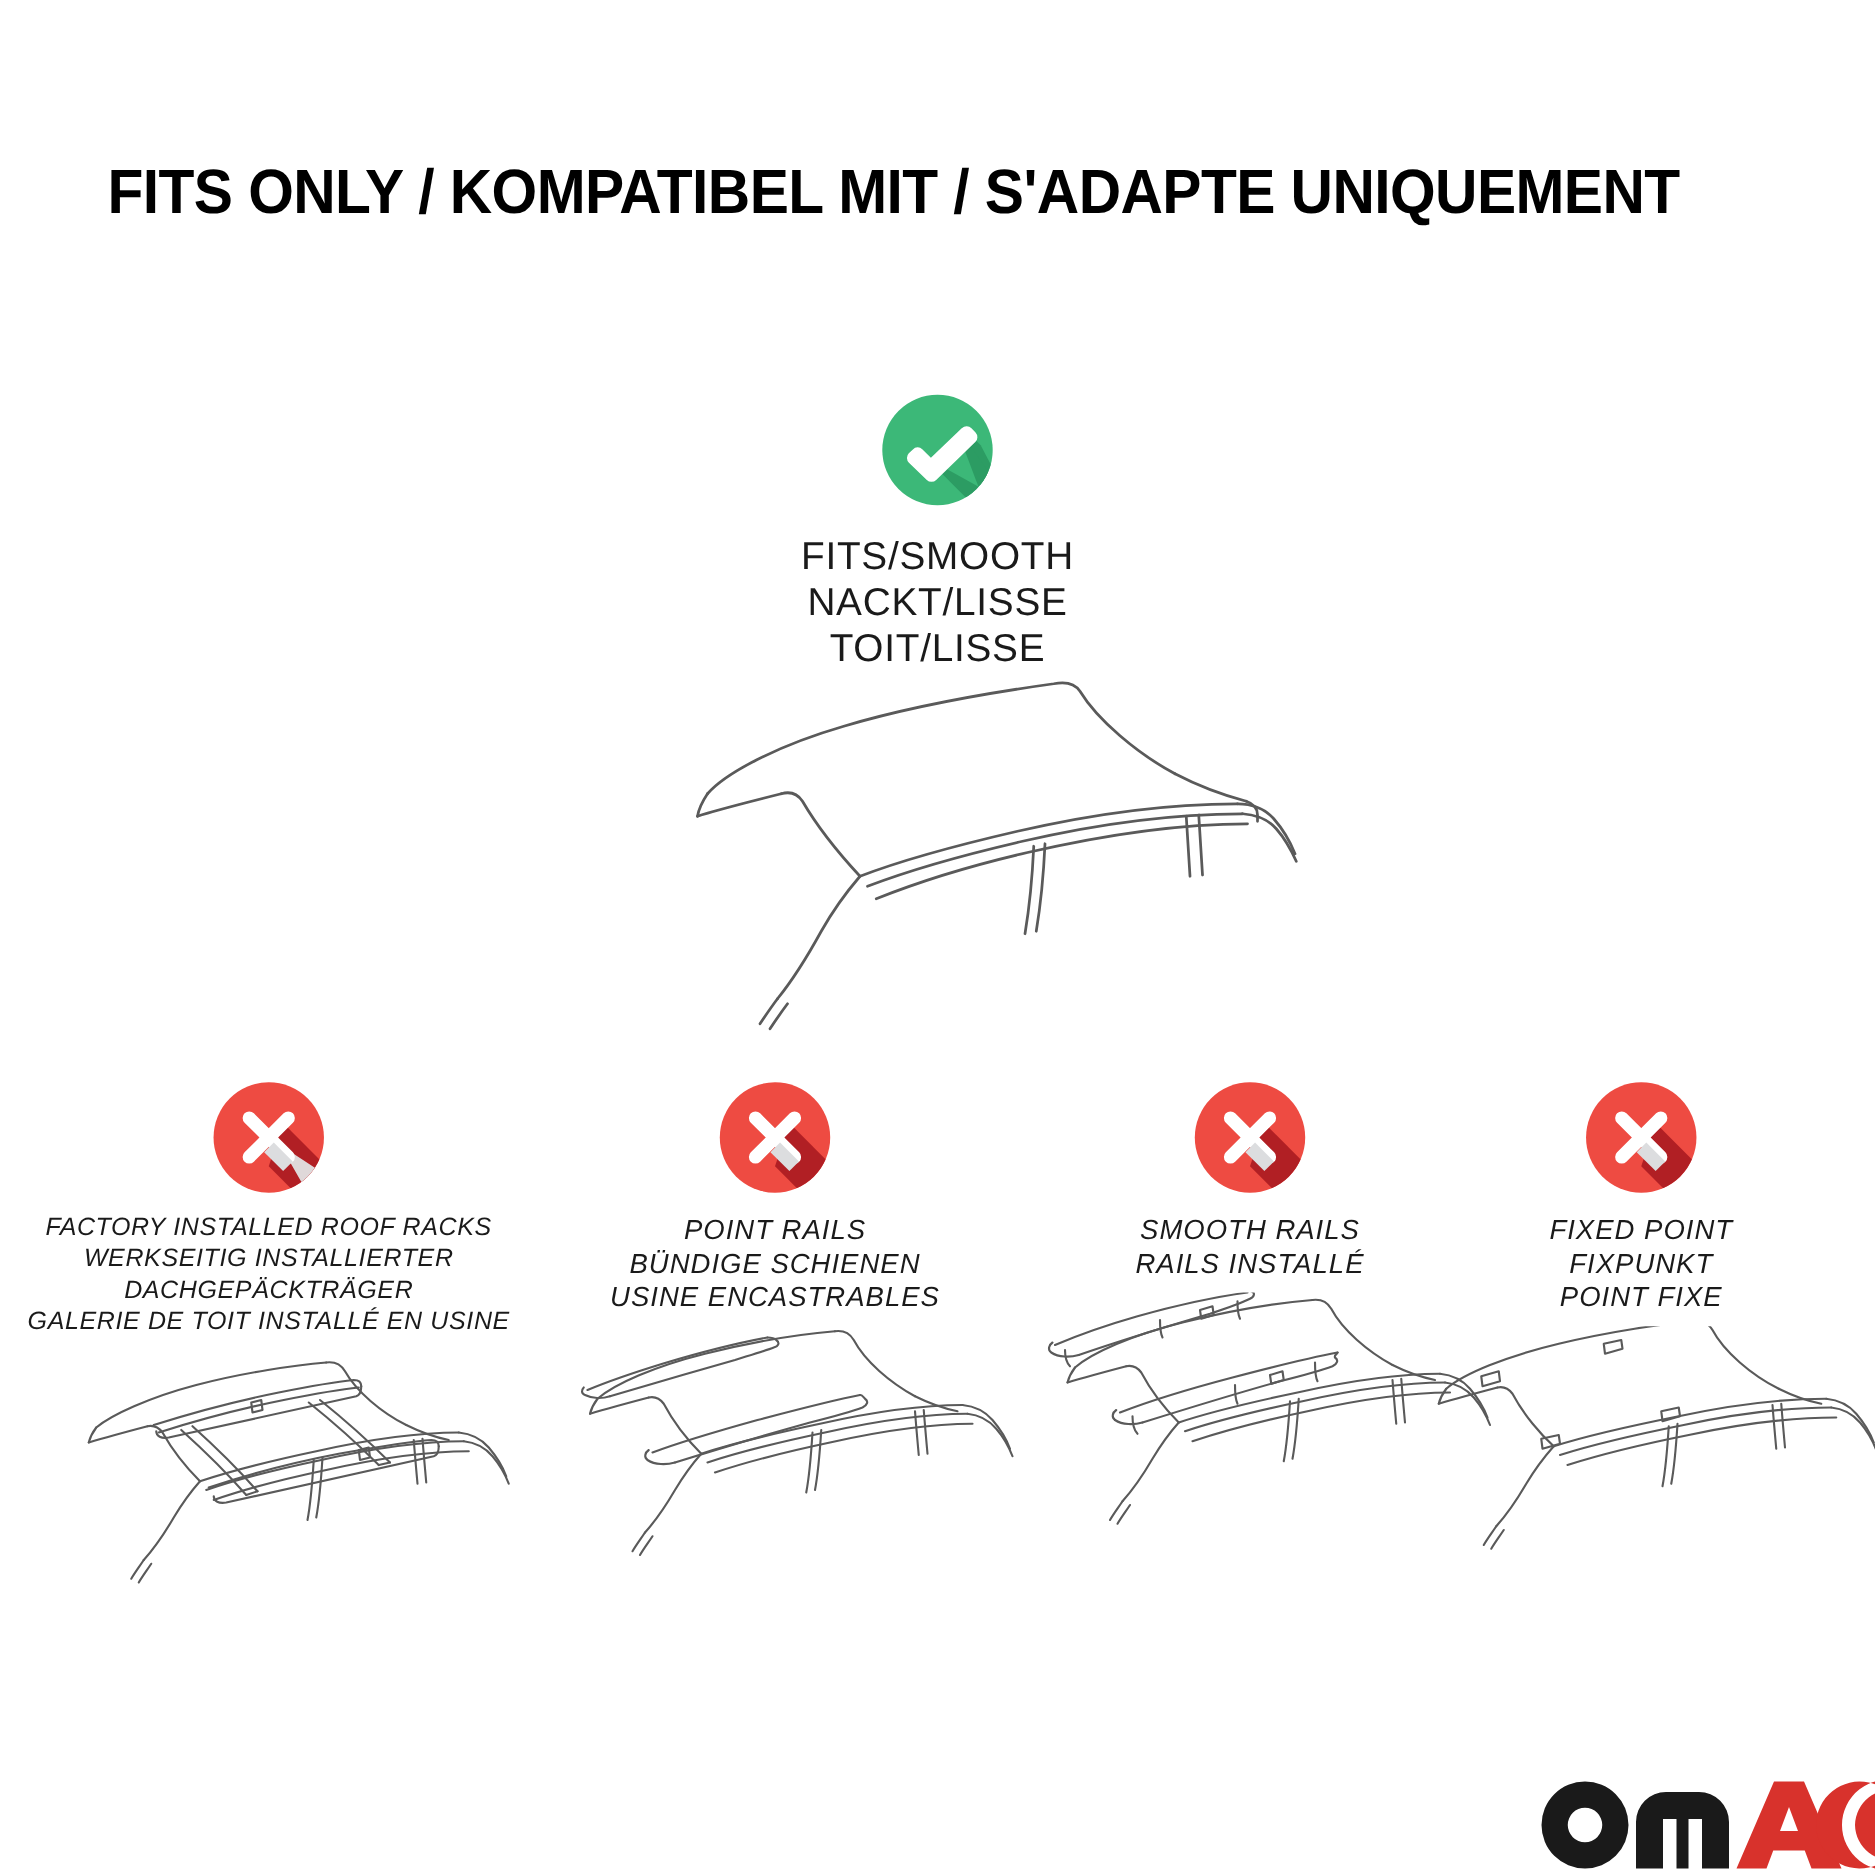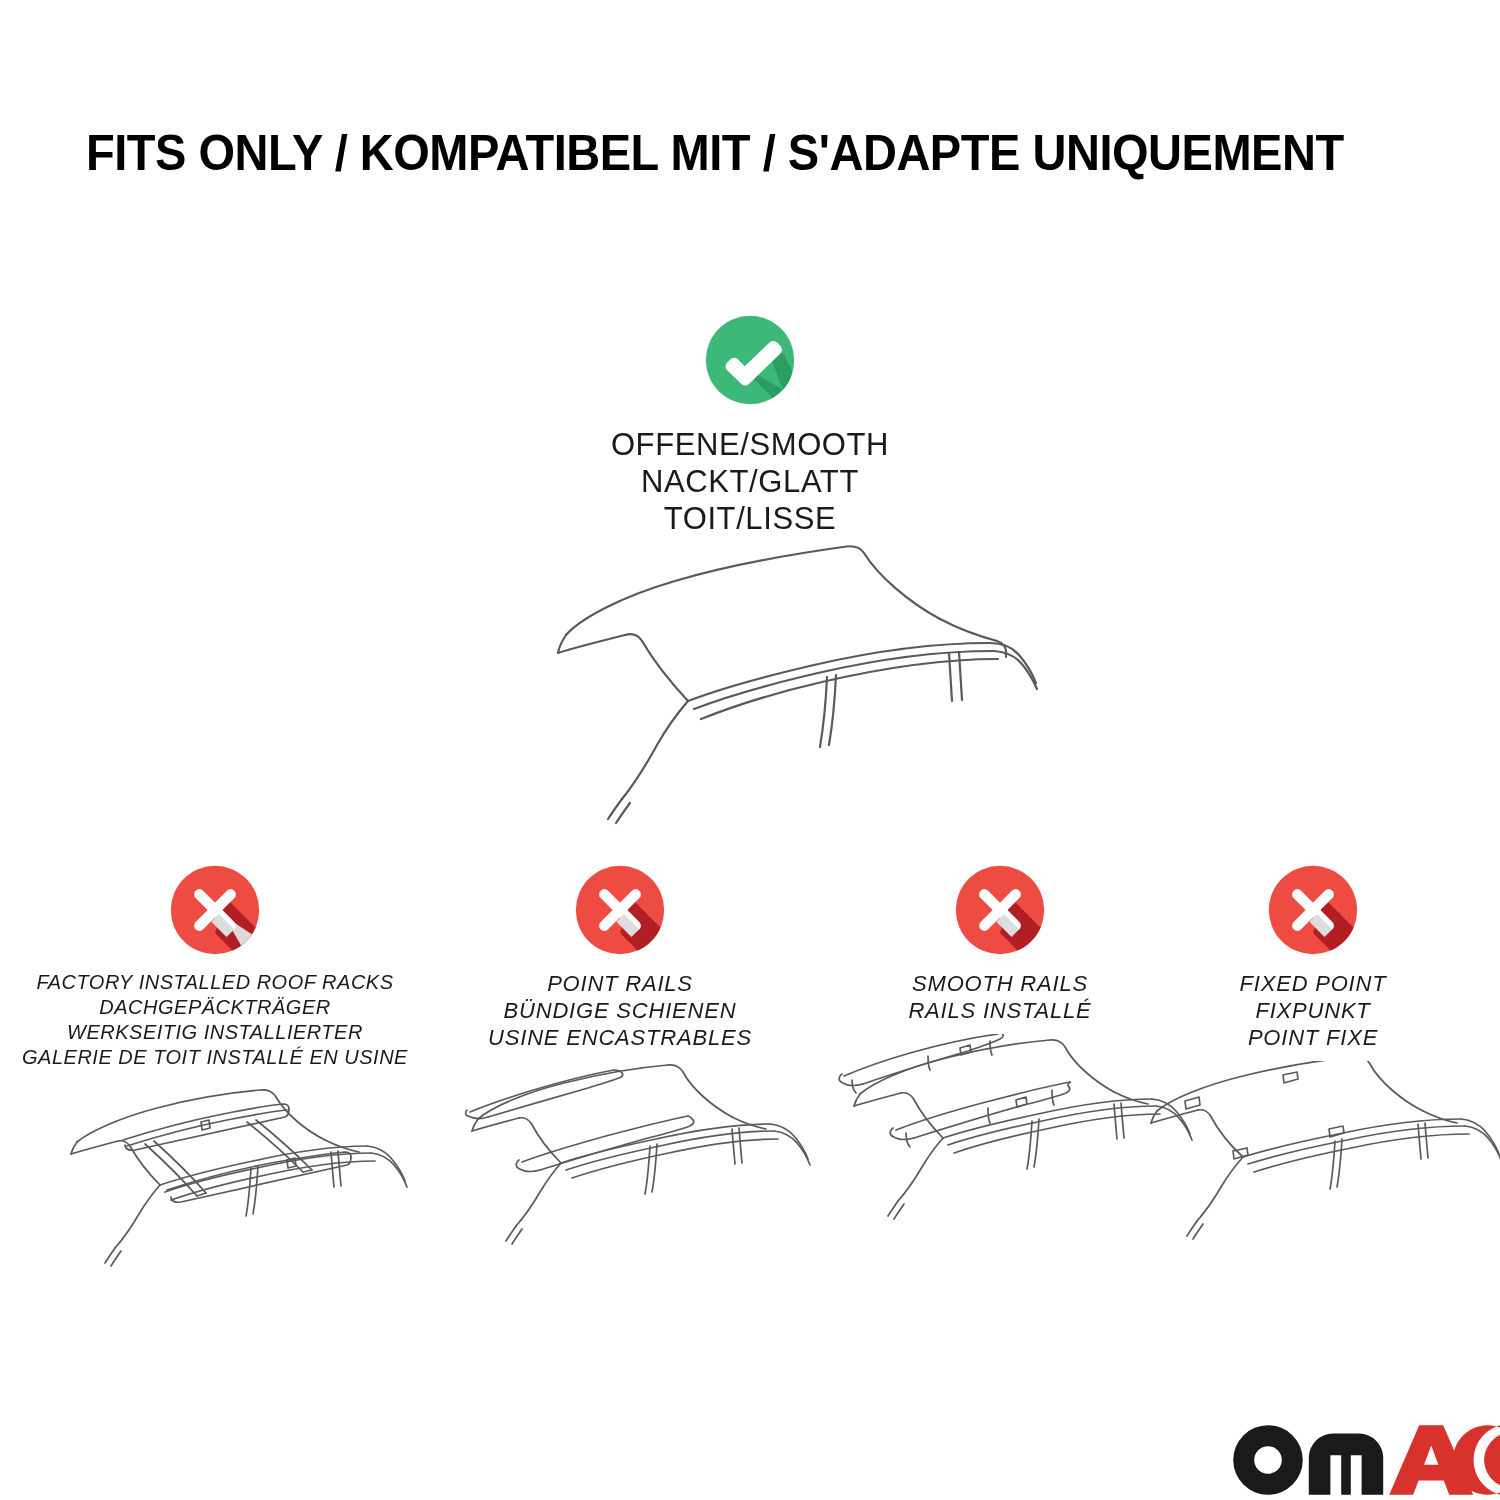--- a/index.html
+++ b/index.html
@@ -155,22 +155,22 @@
         <circle cx="50" cy="50" r="46" fill="#3cb878"></circle>
         <g clip-path="url(#clipGreen)">
           <path d="M40 56 L33 49 L96 112 L112 96 Z" fill="#2c9c63"></path>
           <path d="M70 30 L86 46 L112 96 L96 112 Z" fill="#2c9c63"></path>
           <path d="M70 36 L68 38 L96 112 L112 96 Z" fill="#2c9c63"></path>
         </g>
         <path d="M29.5 49.5 a5.5 5.5 0 0 1 7.8 -0.2 L44.5 56.4 L70.4 31.7 a5.6 5.6 0 0 1 7.9 0.2 l3.4 3.6 a5.6 5.6 0 0 1 -0.2 7.9 L48.9 74.9 a5.6 5.6 0 0 1 -7.8 0 L26.2 60.6 a5.5 5.5 0 0 1 -0.1 -7.8 Z" fill="#ffffff"></path>
       </svg>
     </div>
     <div class="caption">
-      <div>OFFENE/SMOOTH</div>
-      <div>NACKT/GLATT</div>
+      <div>FITS/SMOOTH</div>
+      <div>NACKT/LISSE</div>
       <div>TOIT/LISSE</div>
     </div>
   </div>
 
   <div class="naked-roof">
     <svg viewBox="0 0 600 300" xmlns="http://www.w3.org/2000/svg" fill="none" stroke="#5a5a5a" stroke-width="2.2" stroke-linecap="round" stroke-linejoin="round">
 
       <path d="M96 104 C110 88 150 66 205 50 C262 33 330 22 373 16 C383 14 390 16 394 22
                C408 45 440 72 470 88"></path>
 
@@ -223,22 +223,22 @@
             <rect x="44.5" y="21.5" width="11" height="57" rx="5.5" transform="rotate(45 50 50)"></rect>
             <rect x="44.5" y="21.5" width="11" height="57" rx="5.5" transform="rotate(-45 50 50)"></rect>
           </g>
           <g clip-path="url(#cx0)">
             <path d="M54.2 54.2 L70 70 L62 78 L46.2 62.2 Z" fill="#dcdddf"></path>
           </g>
         </svg>
       </div>
       <div class="caption-sm tight">
         <div>FACTORY INSTALLED ROOF RACKS</div>
+        <div>WERKSEITIG INSTALLIERTER</div>
         <div>DACHGEPÄCKTRÄGER</div>
-        <div>WERKSEITIG INSTALLIERTER</div>
         <div>GALERIE DE TOIT INSTALLÉ EN USINE</div>
       </div>
       <div class="mini-roof">
         <svg viewBox="0 0 400 195" xmlns="http://www.w3.org/2000/svg" fill="none" stroke="#5a5a5a" stroke-width="1.7" stroke-linecap="round" stroke-linejoin="round">
 
           <path d="M62 62 C74 52 104 38 142 28 C180 18 222 12 246 10"></path>
           <path d="M246 10 C254 9 258 12 261 17 C270 33 290 50 310 60"></path>
           <path d="M310 60 C322 66 334 70 344 72"></path>
           <path d="M62 62 C59 66 57 70 56 74"></path>
           <path d="M56 74 C66 71 84 66 103 61"></path>

